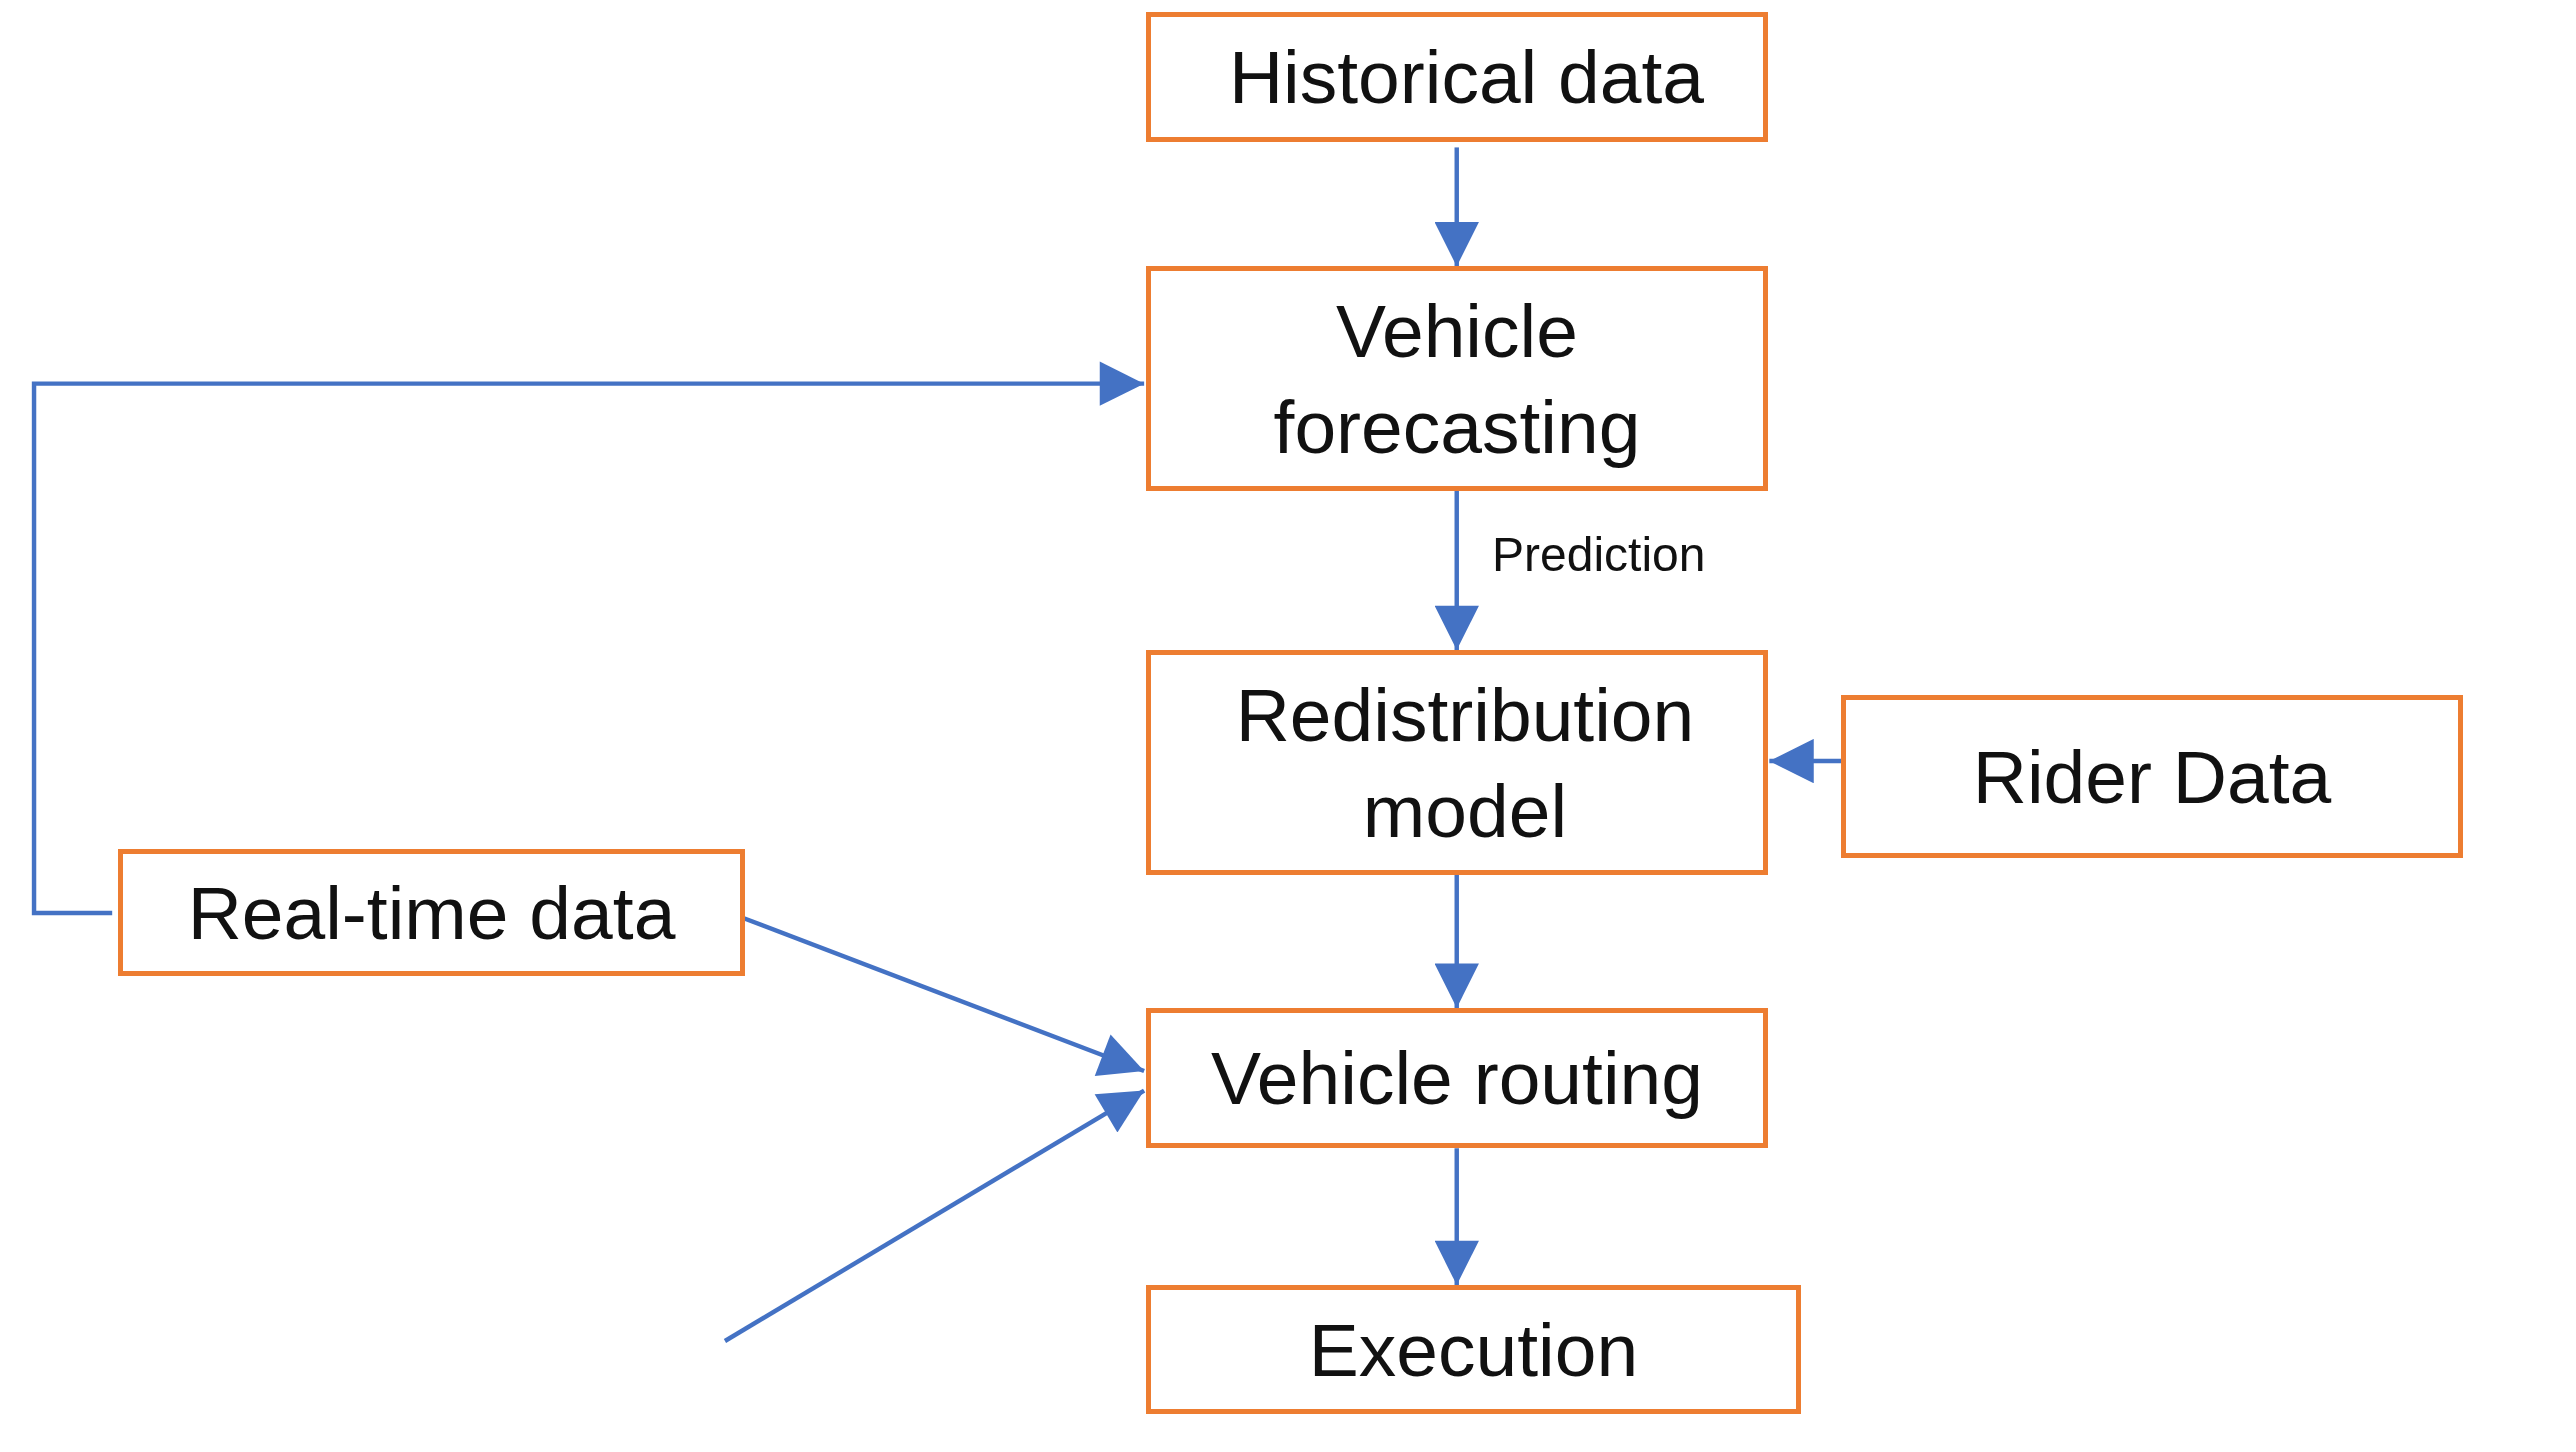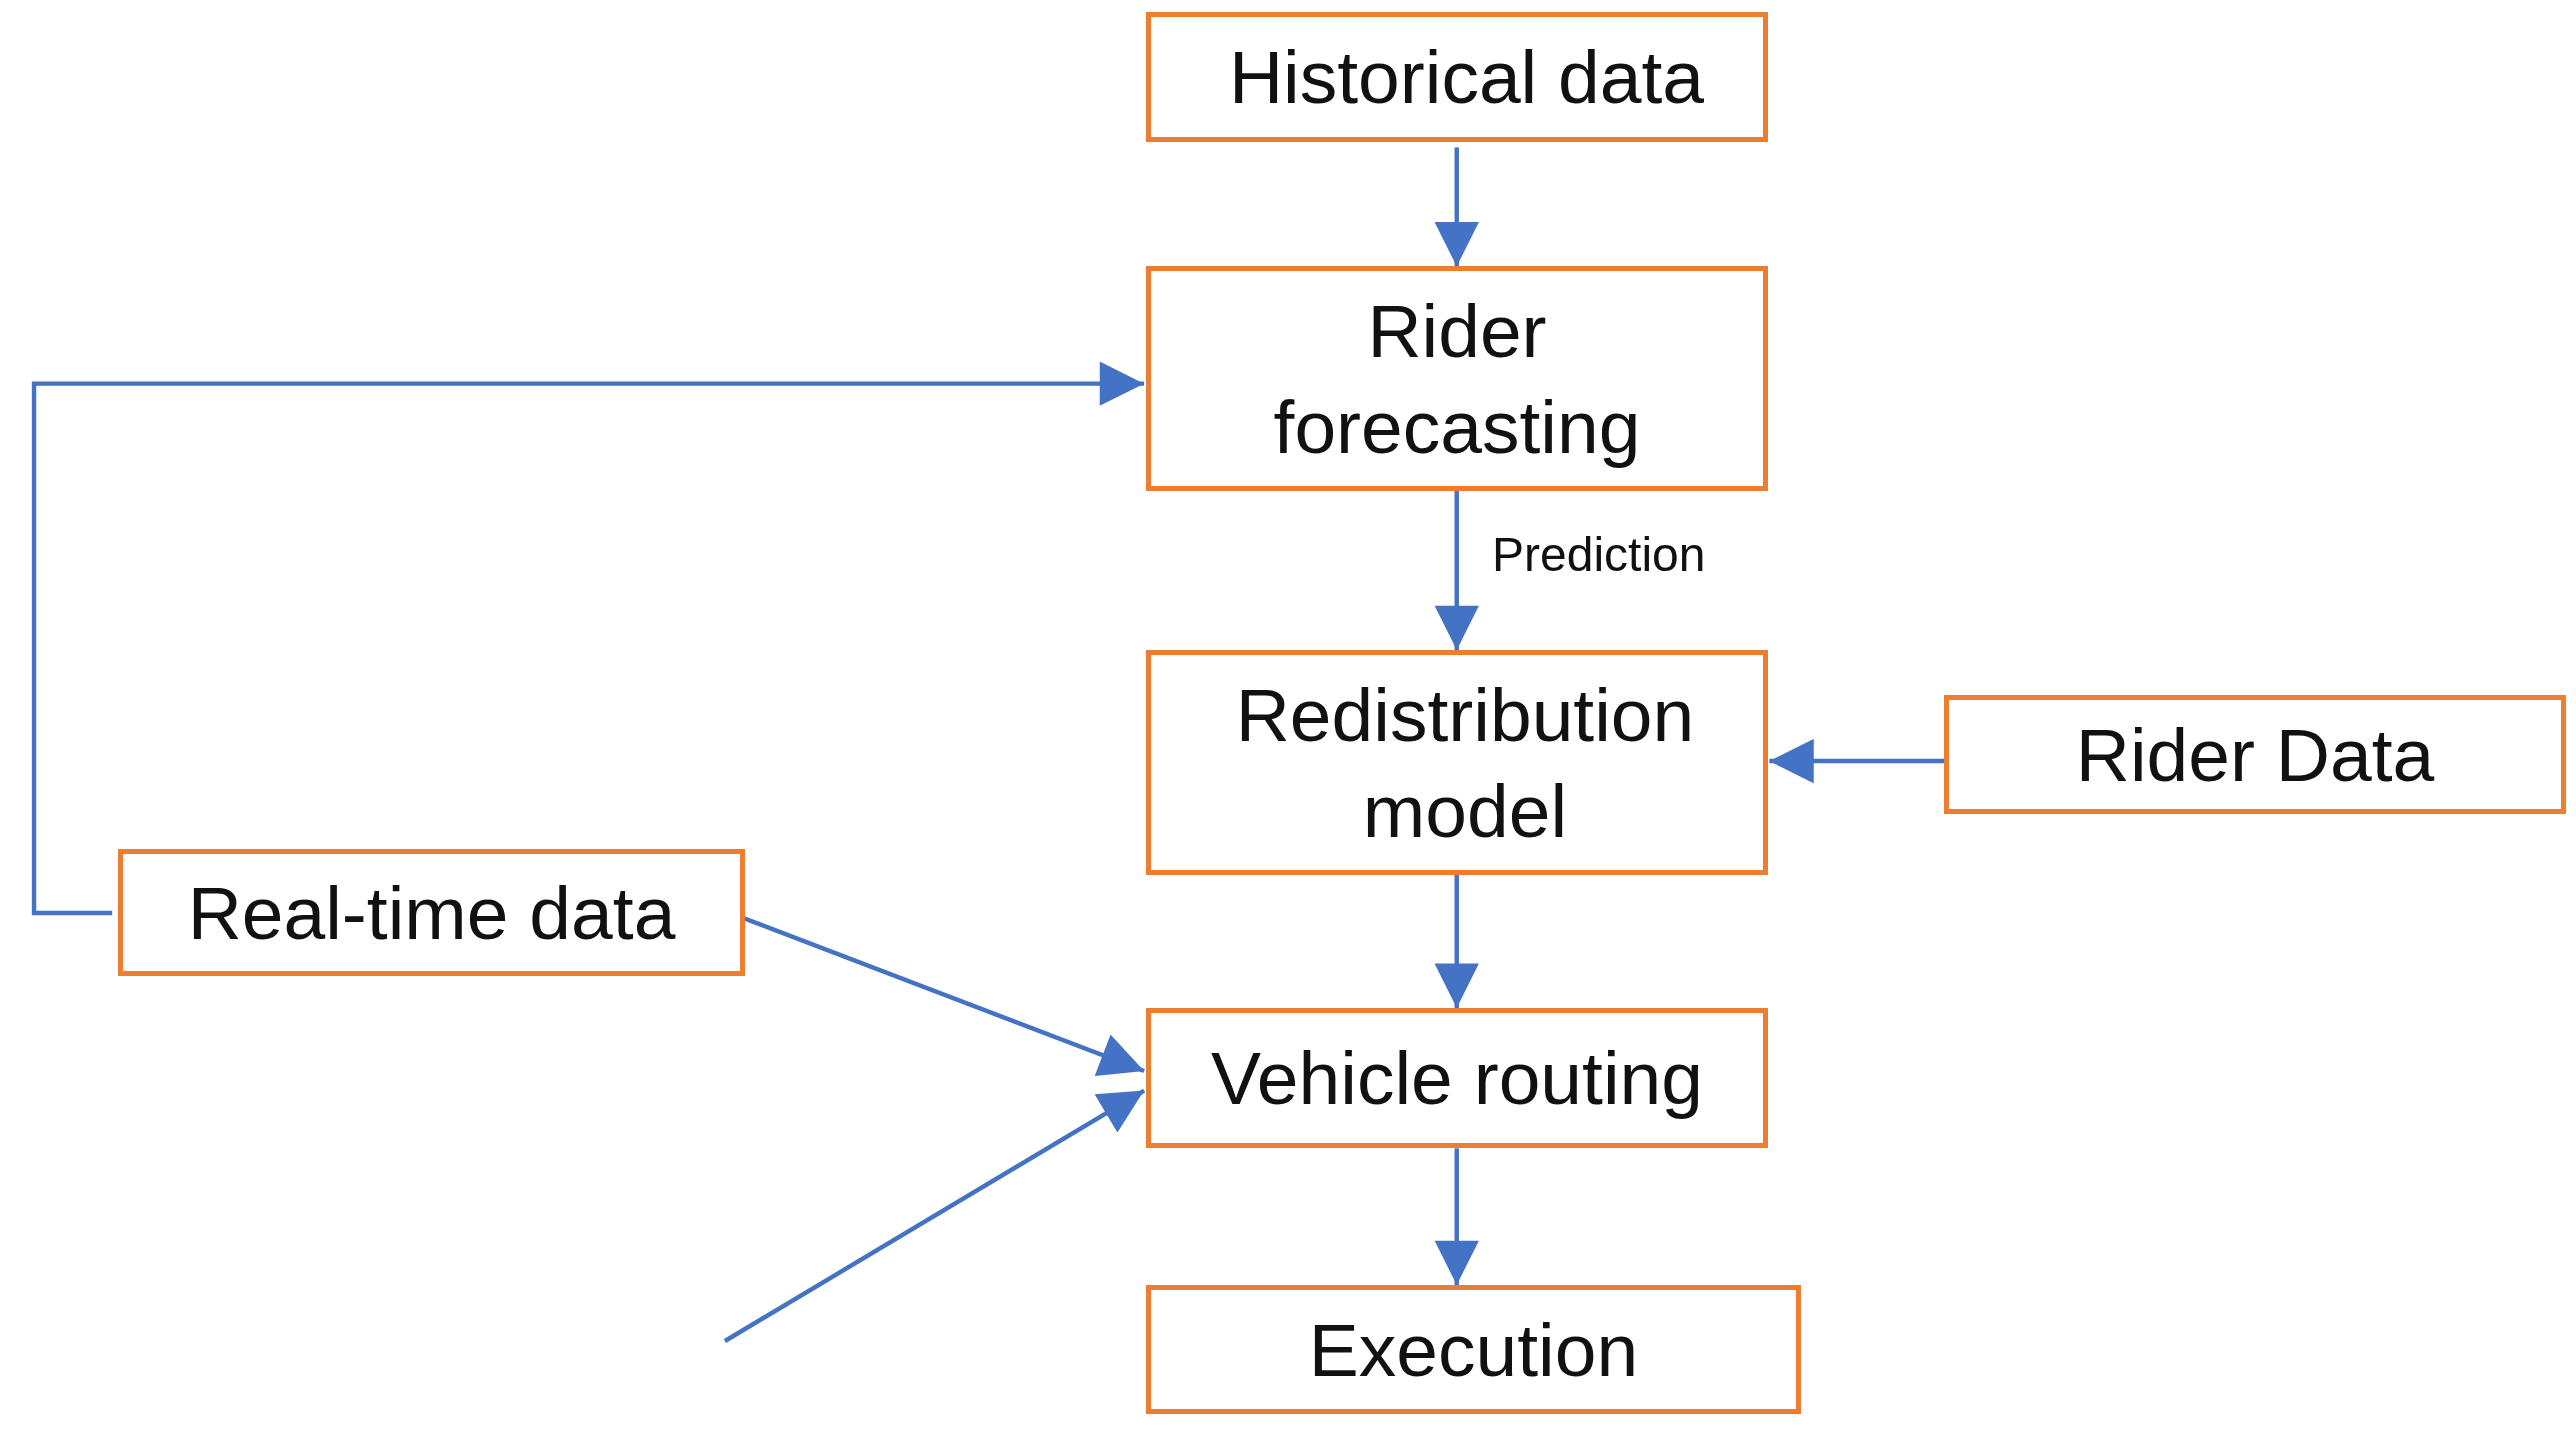--- a/index.html
+++ b/index.html
@@ -49,21 +49,21 @@
     align-items: center;
     justify-content: center;
     text-align: center;
     font-size: 75px;
     line-height: 1.28;
     white-space: nowrap;
   }
   #node-historical     { left: 1146px; top: 12.4px;   width: 622px; height: 130px; padding-left: 19px; }
   #node-demand         { left: 1146px; top: 266px;  width: 622px; height: 225px; }
   #node-redistribution { left: 1146px; top: 650px;  width: 622px; height: 225px; padding-left: 16px; }
-  #node-rider          { left: 1944px; top: 695px;  width: 622px; height: 119px; }
+  #node-rider          { left: 1841px; top: 695px;  width: 622px; height: 163px; }
   #node-vehicle        { left: 1146px; top: 1008px; width: 622px; height: 140px; }
   #node-execution      { left: 1146px; top: 1285px; width: 655px; height: 129px; }
   #node-realtime       { left: 118px;  top: 849px;  width: 627px; height: 127px; }
   #node-operator       { left: 109px;  top: 1280px; width: 616px; height: 127px; }
   .edge-label {
     position: absolute;
     font-size: 48px;
     line-height: 1;
     color: var(--ink);
     white-space: nowrap;
@@ -97,21 +97,21 @@
     <line class="edge" x1="832" y1="1032" x2="1288" y2="1206" marker-end="url(#arrow)"></line>
 
     <line class="edge" x1="816" y1="1510" x2="1288" y2="1228" marker-end="url(#arrow)"></line>
   </svg>
 
   <div class="node" id="node-historical">
     <span>Historical data</span>
   </div>
 
   <div class="node" id="node-demand">
-    <span>Rider</span>
+    <span>Vehicle</span>
     <span>forecasting</span>
   </div>
 
   <div class="node" id="node-redistribution">
     <span>Redistribution</span>
     <span>model</span>
   </div>
 
   <div class="node" id="node-rider">
     <span>Rider Data</span>

